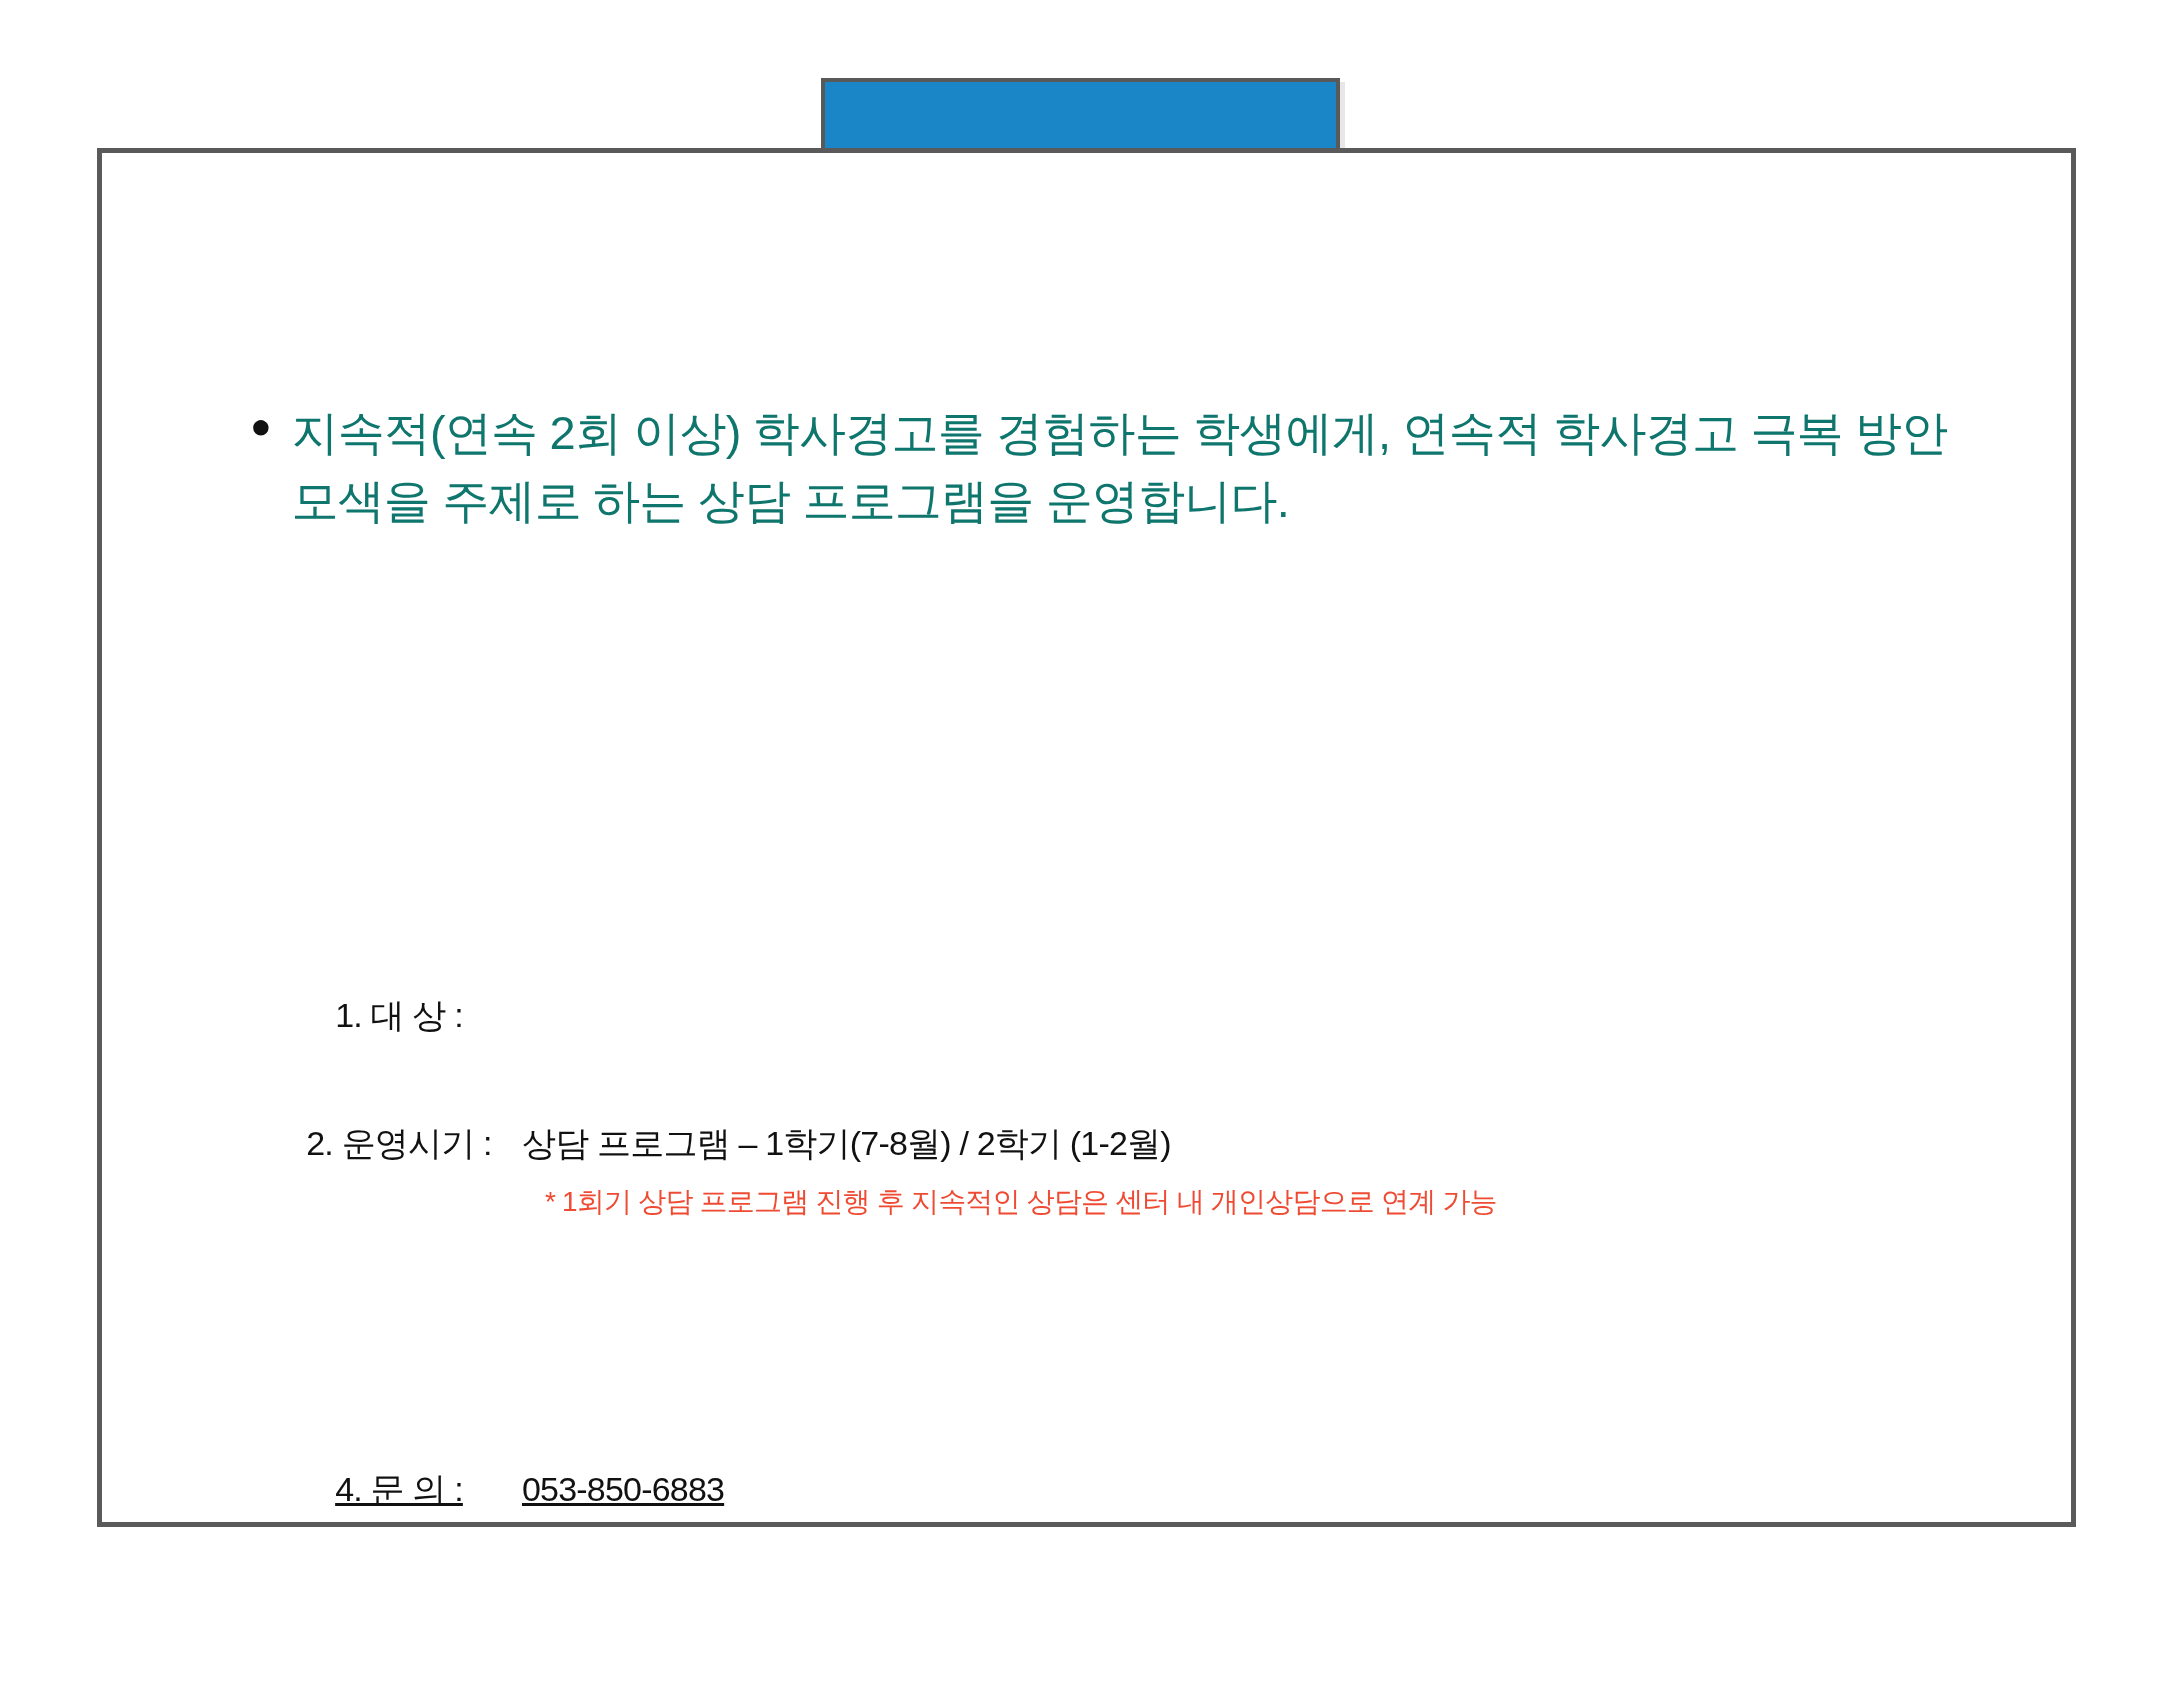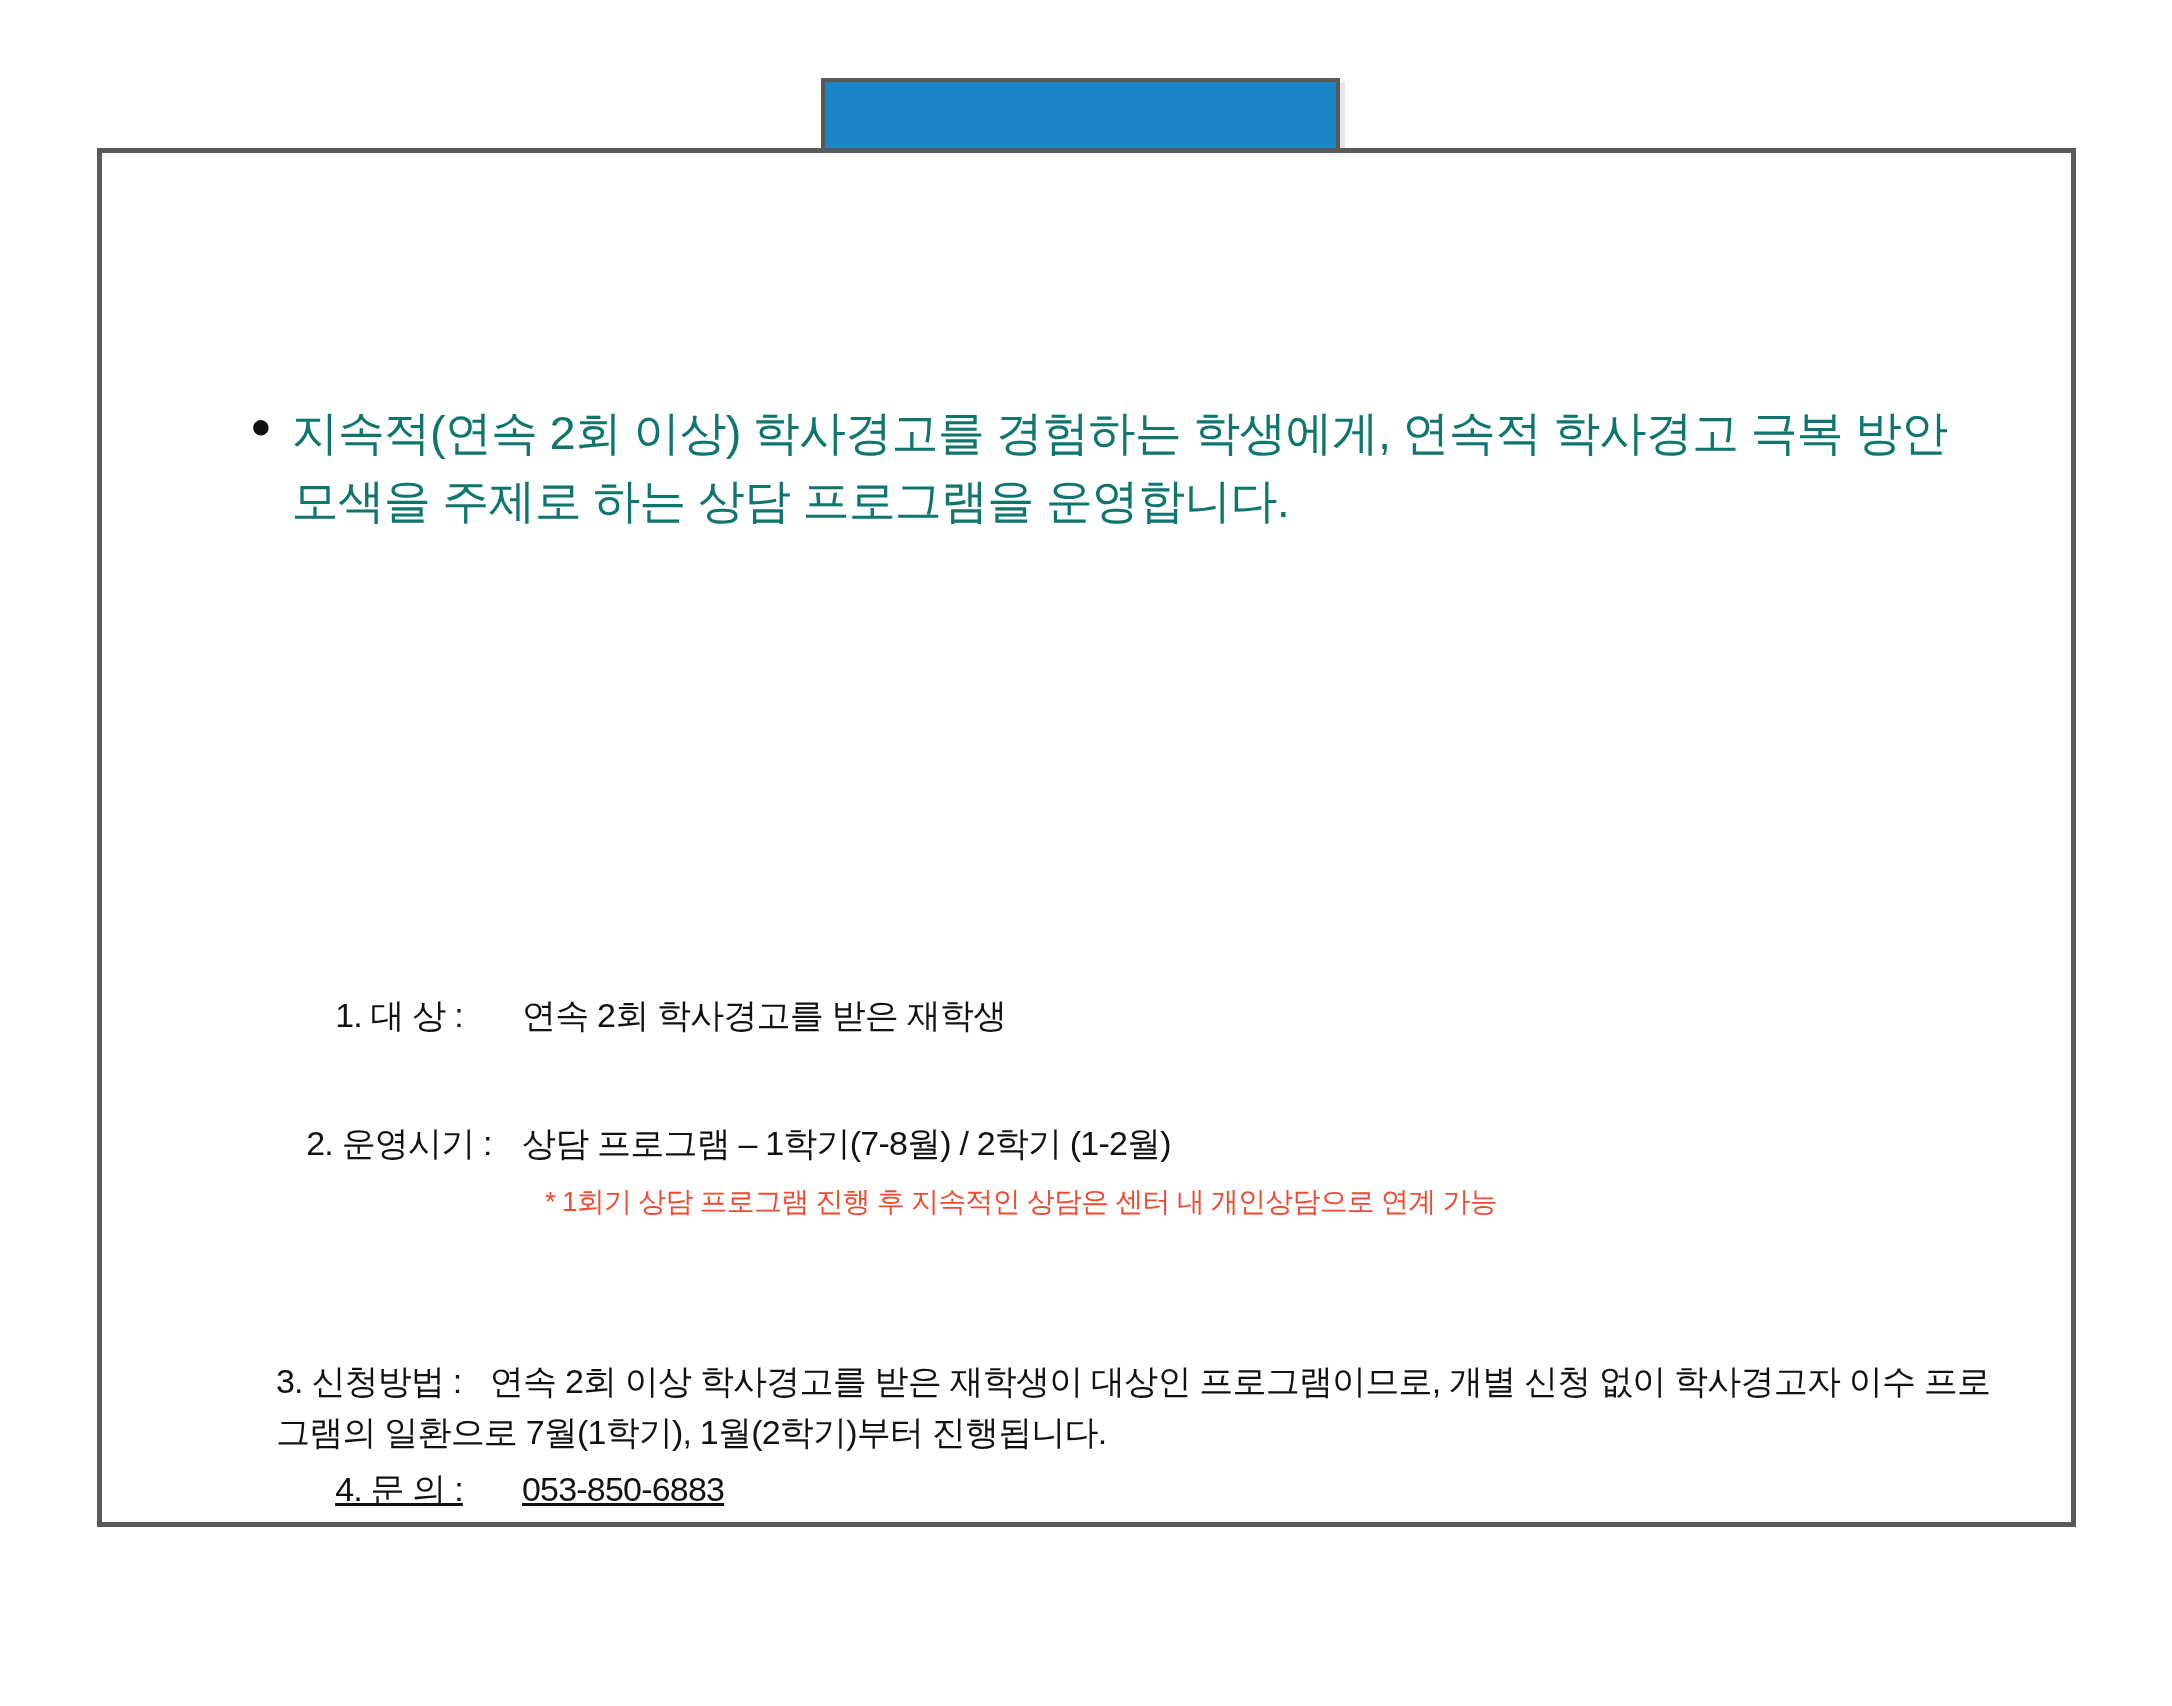--- a/index.html
+++ b/index.html
@@ -145,37 +145,32 @@
 
 
   <div class="lead">
     <span class="lead-bullet">●</span>
     <span class="lead-text">지속적(연속 2회 이상) 학사경고를 경험하는 학생에게, 연속적 학사경고 극복 방안 모색을 주제로 하는 상담 프로그램을 운영합니다.</span>
   </div>
 
   <div class="item" id="item-target">
     <div class="item-row">
       <span class="item-label">1. 대       상 :</span>
-      <span class="item-value">연속 2회 학사경고를 받은 재학생</span>
     </div>
   </div>
 
   <div class="item" id="item-period">
     <div class="item-row">
       <span class="item-label">2. 운영시기 :</span>
       <span class="item-value">상담 프로그램 – 1학기(7-8월) / 2학기 (1-2월)</span>
     </div>
   </div>
 
   <div class="note">* 1회기 상담 프로그램 진행 후 지속적인 상담은 센터 내 개인상담으로 연계 가능</div>
 
-  <div class="item" id="item-apply">
-    <span class="item-label">3. 신청방법 :</span>
-    <span class="apply-body">연속 2회 이상 학사경고를 받은 재학생이 대상인 프로그램이므로, 개별 신청 없이 학사경고자 이수 프로그램의 일환으로 7월(1학기), 1월(2학기)부터 진행됩니다.</span>
-  </div>
 
   <div class="item" id="item-contact">
     <div class="item-row">
       <span class="item-label">4. 문       의 :</span>
       <span class="item-value">053-850-6883</span>
     </div>
   </div>
 
 </div>
 

